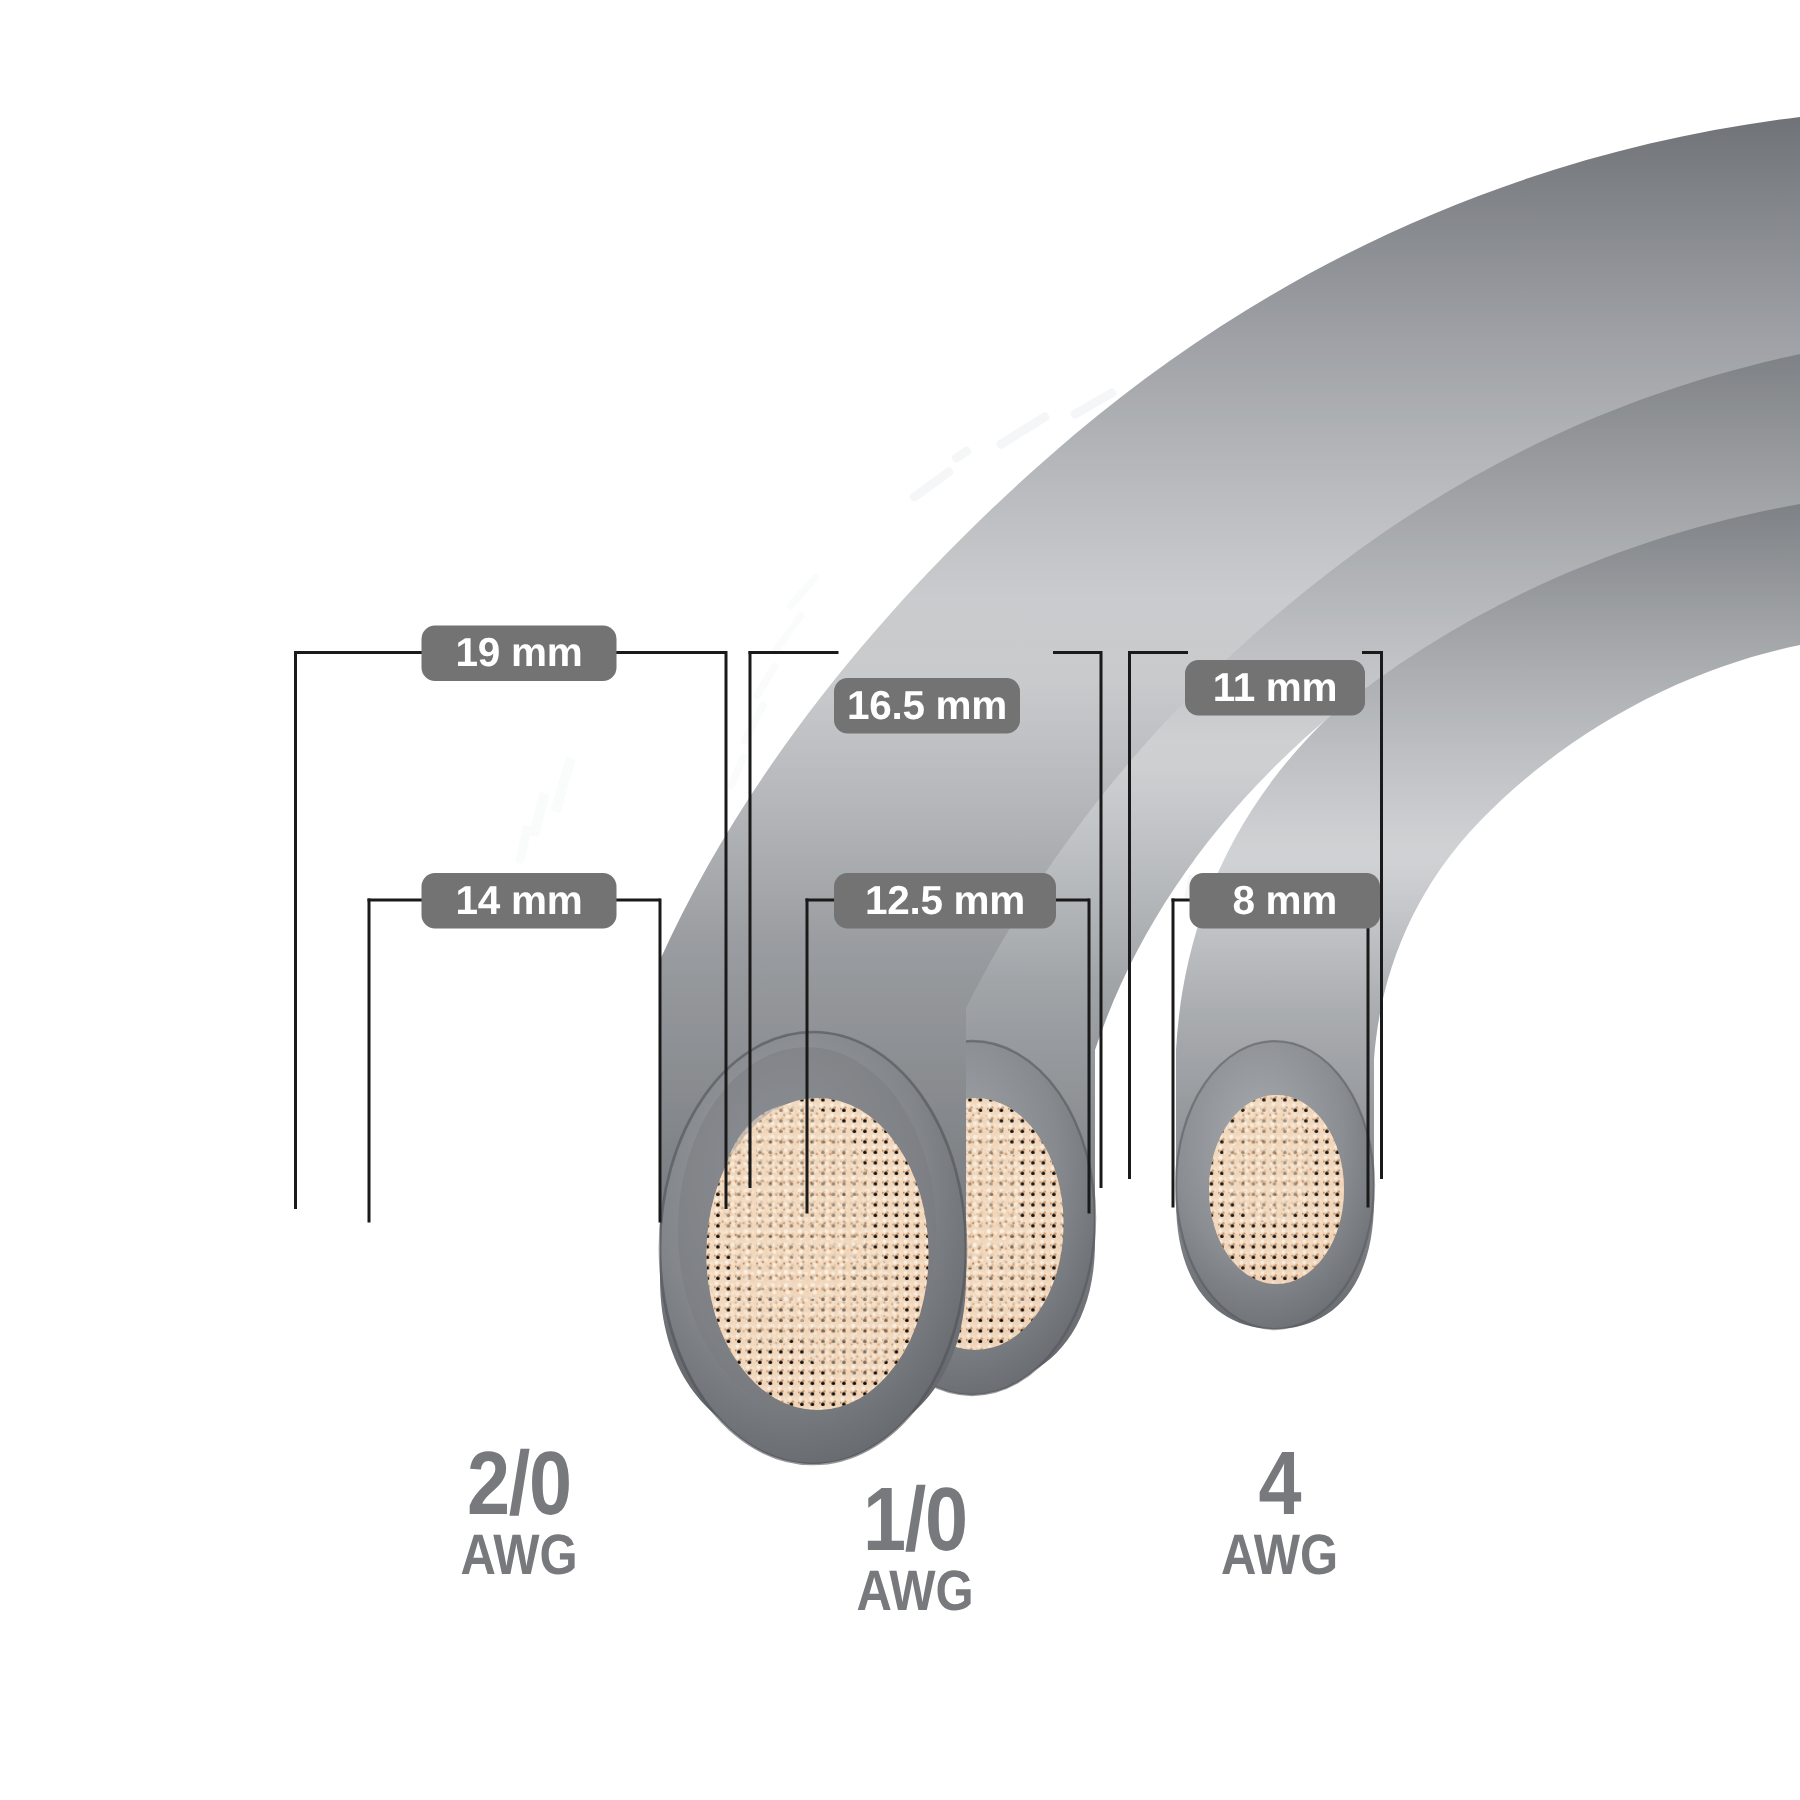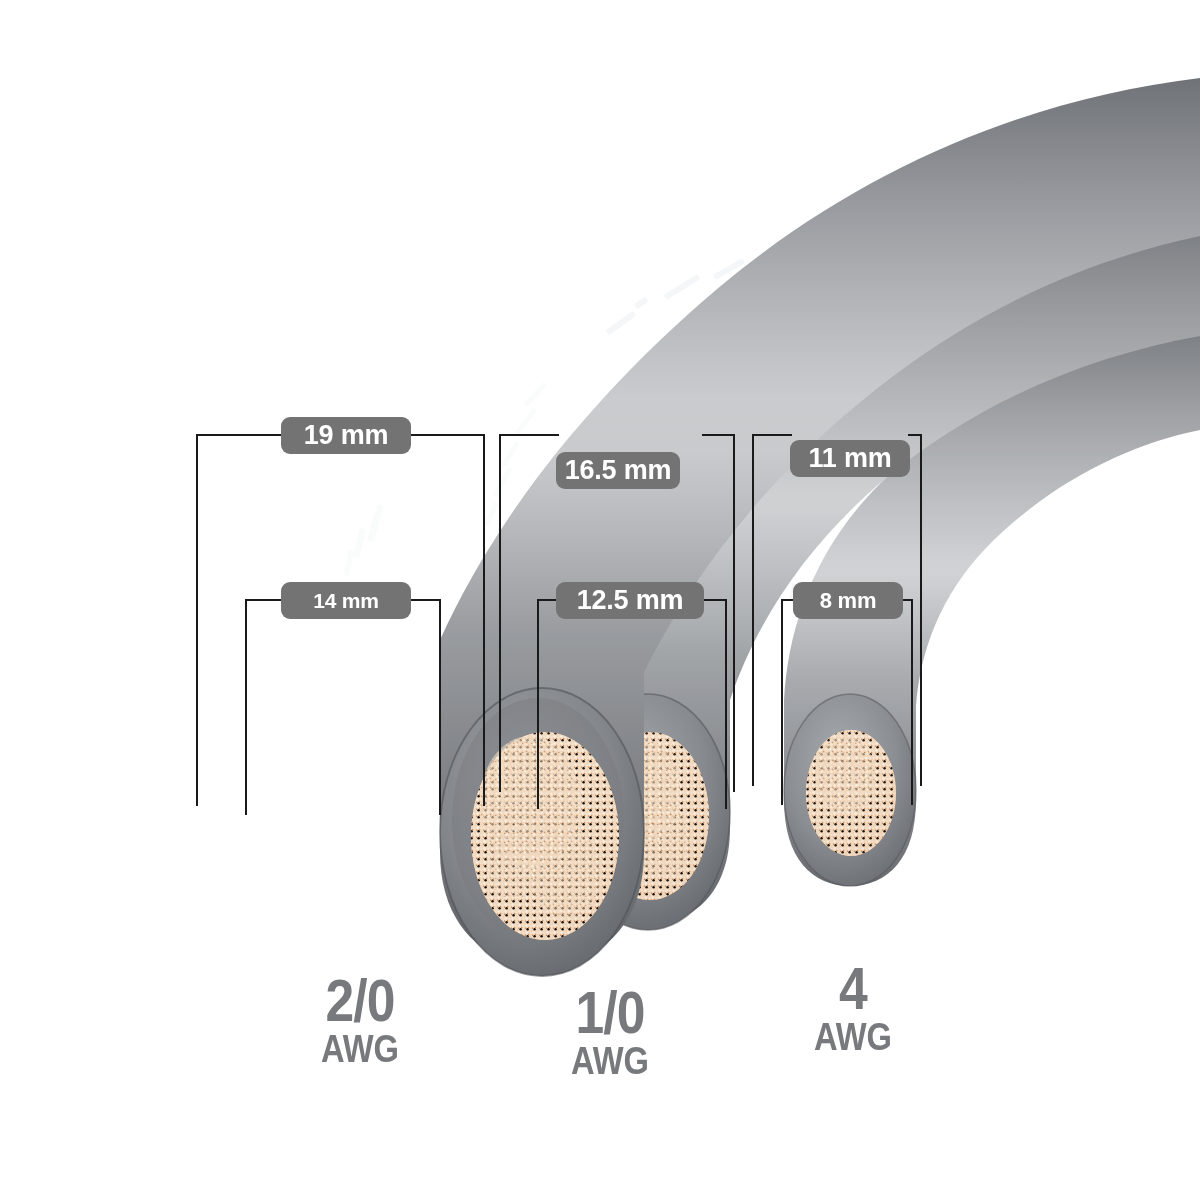--- a/index.html
+++ b/index.html
@@ -305,25 +305,25 @@
     <div class="bkt-line h-seg" style="left:781px;top:599px;width:14px;"></div>
     <div class="bkt-line h-seg" style="left:901px;top:599px;width:12px;"></div>
     <div class="bkt-line v-seg" style="left:781px;top:599px;height:206px;"></div>
     <div class="bkt-line v-seg" style="left:911px;top:599px;height:206px;"></div>
   </div>
 
   <div class="badge" style="left:281px;top:417px;width:130px;height:37px;font-size:27px;">19 mm</div>
   <div class="badge" style="left:556px;top:417px;width:124px;height:37px;font-size:27px;margin-top:35px;">16.5 mm</div>
   <div class="badge" style="left:790px;top:440px;width:120px;height:37px;font-size:27px;">11 mm</div>
 
-  <div class="badge" style="left:281px;top:582px;width:130px;height:37px;font-size:21px;">14 mm</div>
+  <div class="badge" style="left:281px;top:582px;width:130px;height:37px;font-size:27px;">14 mm</div>
   <div class="badge" style="left:556px;top:582px;width:148px;height:37px;font-size:27px;">12.5 mm</div>
-  <div class="badge" style="left:793px;top:582px;width:110px;height:37px;font-size:22px;">8 mm</div>
-
-  <div class="awg-block" style="left:260px;top:960px;width:200px;margin-top:12px;">
+  <div class="badge" style="left:793px;top:582px;width:127px;height:37px;font-size:27px;">8 mm</div>
+
+  <div class="awg-block" style="left:246px;top:960px;width:200px;">
     <div class="awg-size">2/0</div>
     <div class="awg-unit">AWG</div>
   </div>
 
   <div class="awg-block" style="left:510px;top:984px;width:200px;">
     <div class="awg-size">1/0</div>
     <div class="awg-unit">AWG</div>
   </div>
 
   <div class="awg-block" style="left:753px;top:960px;width:200px;">

